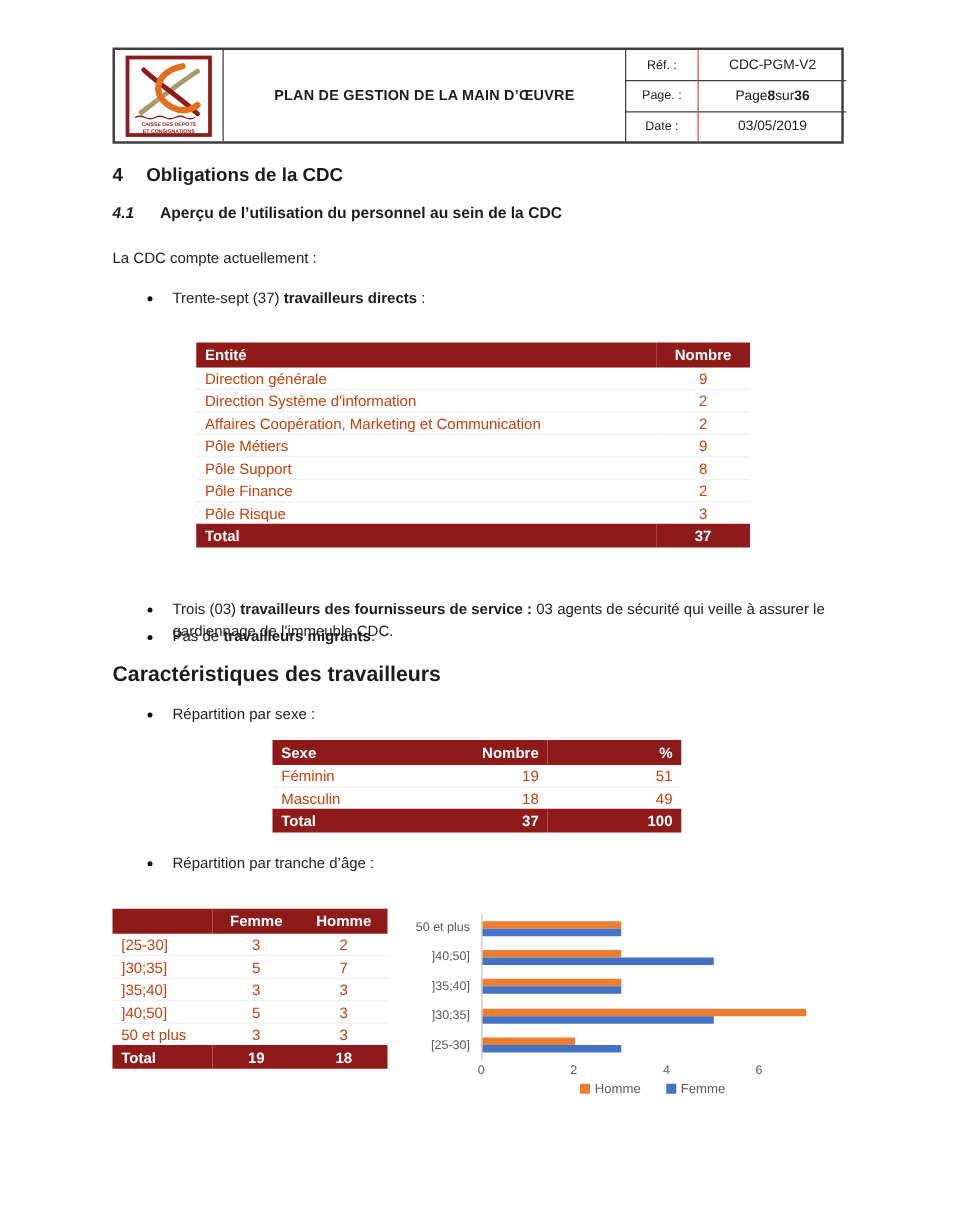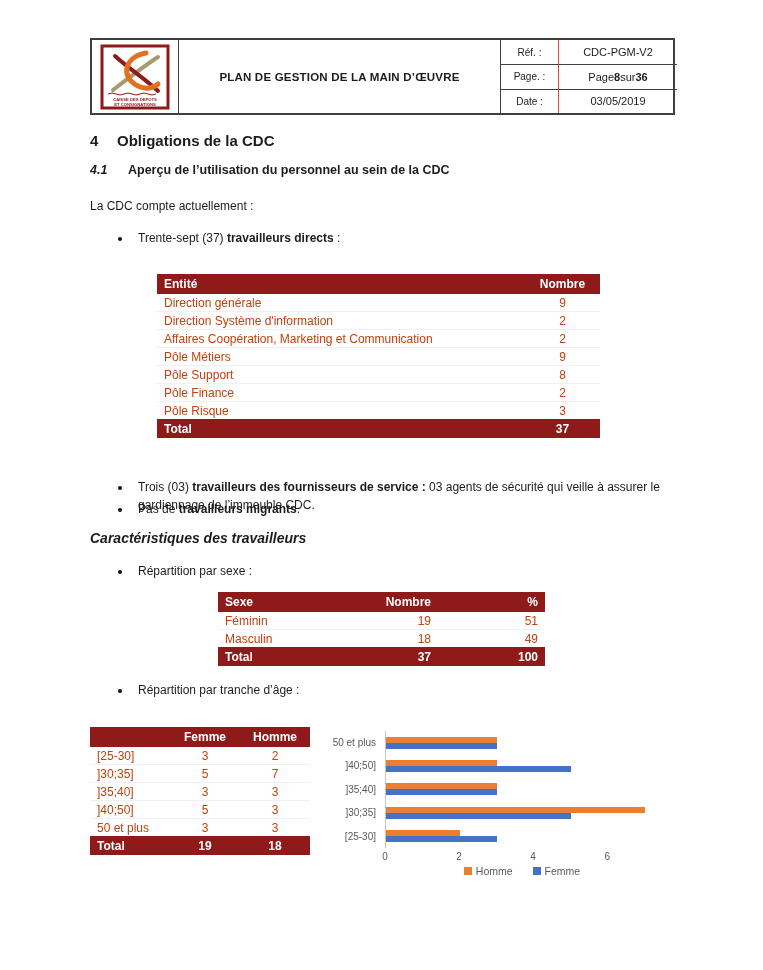--- a/index.html
+++ b/index.html
@@ -22,21 +22,21 @@
   .meta-value { grid-column:4; border-left:1px solid #ef4444; font-size:11px; }
   .r2 { border-top:1px solid #3f3f3f; }
   .bold { font-weight:bold; }
   
   .abs { position:absolute; }
   .h1 { font-size:15px; font-weight:bold; }
   .h1 .num { display:inline-block; width:27px; }
   .h2 { font-size:12.5px; font-weight:bold; }
   .h2 .num { display:inline-block; width:38px;font-style:italic; }
   .body-text { font-size:12px; line-height:17.5px; }
-  .h3 { font-size:14px; font-weight:bold;font-style:italic; }
+  .h3 { font-size:17px; font-weight:bold; }
   .bullet { display:flex; }
   .dot { width:4px; height:4px; border-radius:50%; background:#111; margin:7px 16px 0 0; flex:0 0 4px; }
   
   table.tbl { border-collapse:collapse; font-size:12px; table-layout:fixed; }
   table.tbl th {
     background:#8E1A1A; color:#fff; font-weight:bold; text-align:left;
     padding:3px 7px; line-height:14px;
   }
   table.tbl td { padding:1.5px 7px; line-height:14px; color:#c2410c; }
   table.tbl tbody tr:not(:last-child) td { border-bottom:1px solid #eef0f5; }

